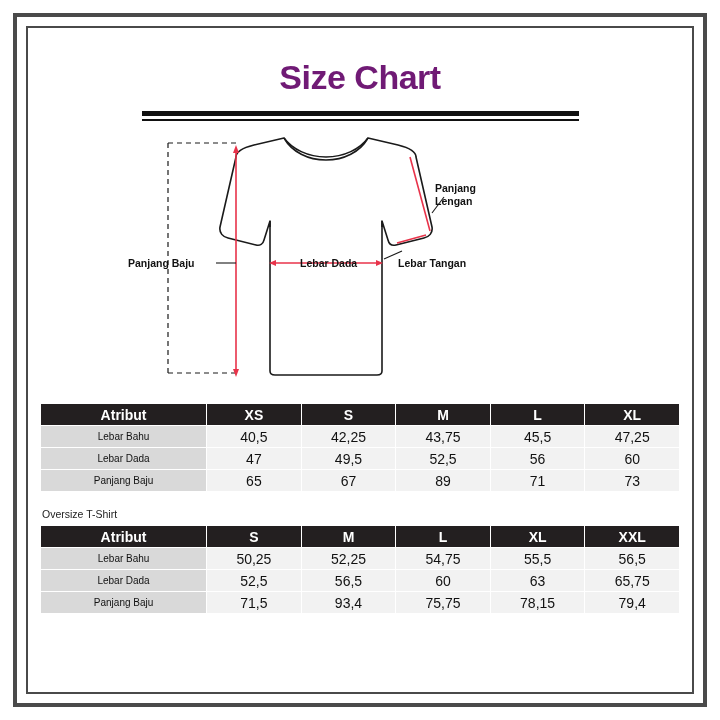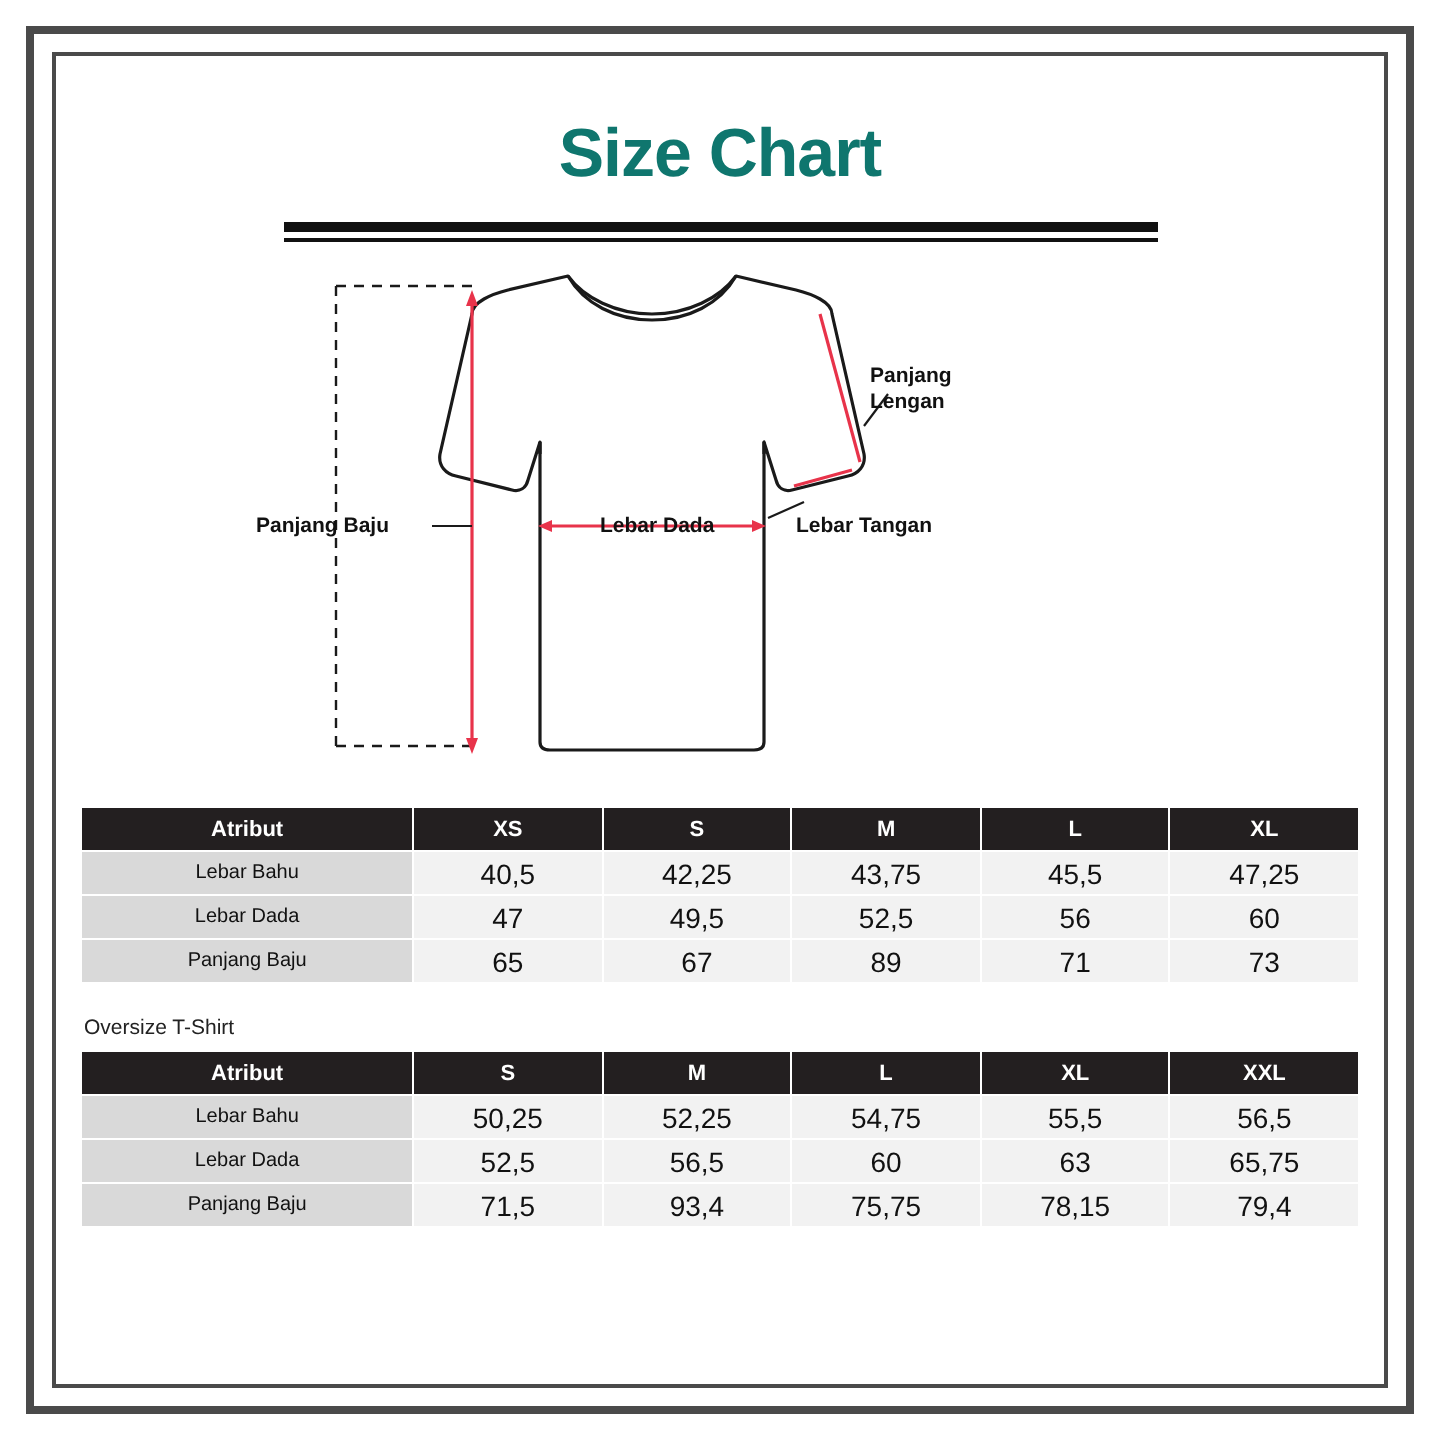--- a/index.html
+++ b/index.html
@@ -32,21 +32,21 @@
     position: absolute;
     left: 40px; top: 40px; right: 40px; bottom: 40px;
   }
 
   
   .title {
     text-align: center;
     font-size: 34px;
     font-weight: bold;
     letter-spacing: -0.5px;
-    color: #0f766e;
+    color: #701a75;
     margin-top: 18px;
   }
   .rules {
     width: 437px;
     margin: 14px auto 0 auto;
   }
   .rule-thick {
     height: 5px;
     background: #111111;
   }
@@ -93,21 +93,21 @@
     border: 1px solid #ffffff;
     text-align: center;
     font-size: 14px;
     height: 22px;
     padding: 0 2px;
   }
   .sizetable thead th {
     background: #231f20;
     color: #ffffff;
     font-weight: bold;
-    font-size: 11px;
+    font-size: 14px;
   }
   .sizetable tbody th {
     background: #d9d9d9;
     color: #111111;
     font-weight: normal;
     font-size: 10px;
   }
   .sizetable tbody td {
     background: #f2f2f2;
     color: #111111;

